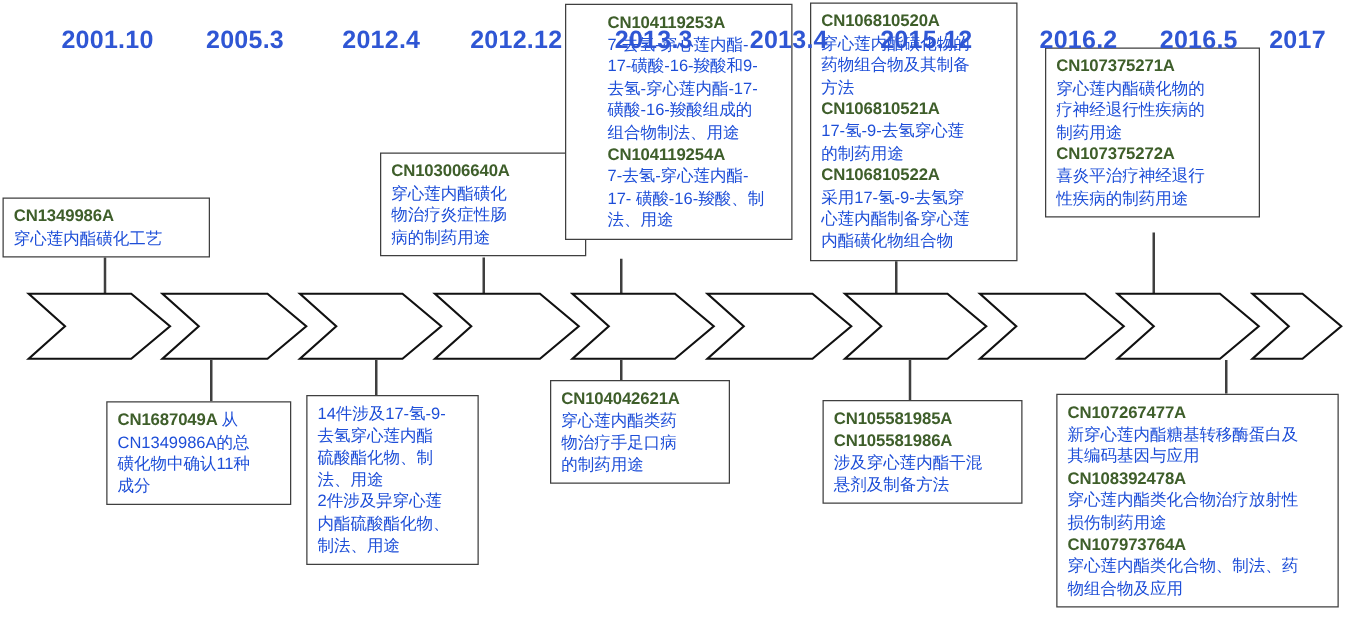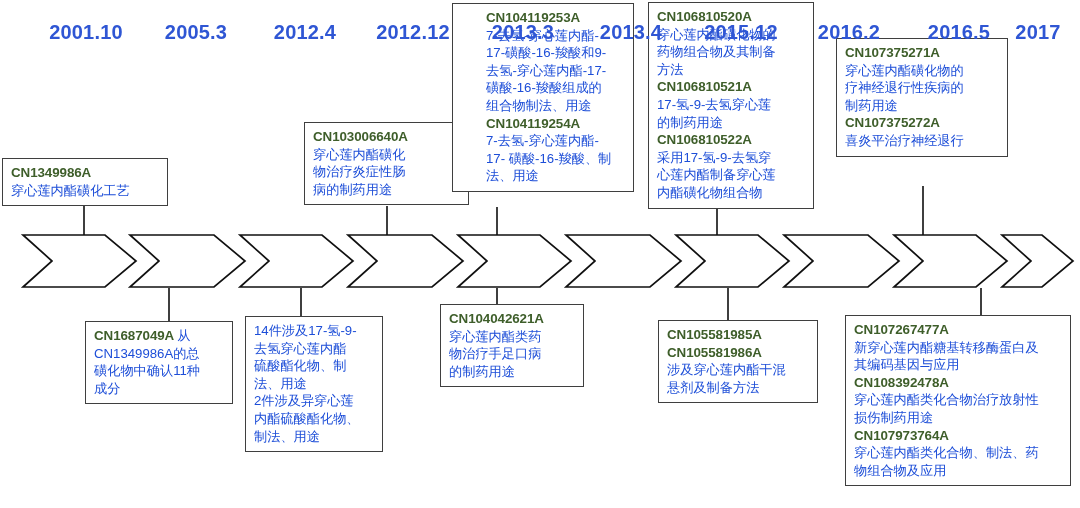--- a/index.html
+++ b/index.html
@@ -89,21 +89,21 @@
     </g>
   </svg>
 
   <div class="chev-label" style="left:41px;width:90px;">2001.10</div>
   <div class="chev-label" style="left:151px;width:90px;">2005.3</div>
   <div class="chev-label" style="left:260px;width:90px;">2012.4</div>
   <div class="chev-label" style="left:368px;width:90px;">2012.12</div>
   <div class="chev-label" style="left:478px;width:90px;">2013.3</div>
   <div class="chev-label" style="left:586px;width:90px;">2013.4</div>
   <div class="chev-label" style="left:696px;width:90px;">2015.12</div>
-  <div class="chev-label" style="left:804px;width:90px;">2016.2</div>
+  <div class="chev-label" style="left:804px;width:90px;text-align:right;">2016.2</div>
   <div class="chev-label" style="left:914px;width:90px;">2016.5</div>
   <div class="chev-label" style="left:1000px;width:76px;">2017</div>
 
   <div class="box" id="box-cn1349986a" style="left:2px; top:158px; width:166px;">
       <p><span class="code">CN1349986A</span></p>
       <p><span class="txt">穿心莲内酯磺化工艺</span></p>
     </div>
 
   <div class="box" id="box-cn103006640a" style="left:304px; top:122px; width:165px;">
       <p><span class="code">CN103006640A</span></p>
@@ -139,20 +139,21 @@
       <p><span class="txt">内酯磺化物组合物</span></p>
     </div>
 
   <div class="box" id="box-cn107375271a" style="left:836px; top:38px; width:172px;">
       <p><span class="code">CN107375271A</span></p>
       <p><span class="txt">穿心莲内酯磺化物的</span></p>
       <p><span class="txt">疗神经退行性疾病的</span></p>
       <p><span class="txt">制药用途</span></p>
       <p><span class="code">CN107375272A</span></p>
       <p><span class="txt">喜炎平治疗神经退行</span></p>
+      <p><span class="txt">性疾病的制药用途</span></p>
     </div>
 
   <div class="box" id="box-cn1687049a" style="left:85px; top:321px; width:148px;">
       <p><span class="code">CN1687049A </span><span class="txt">从</span></p>
       <p><span class="txt">CN1349986A的总</span></p>
       <p><span class="txt">磺化物中确认11种</span></p>
       <p><span class="txt">成分</span></p>
     </div>
 
   <div class="box" id="box-17h9d" style="left:245px; top:316px; width:138px;">

